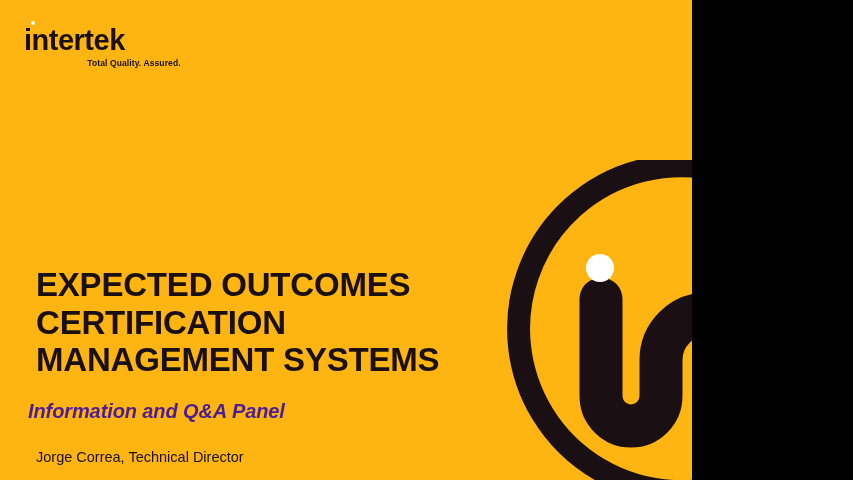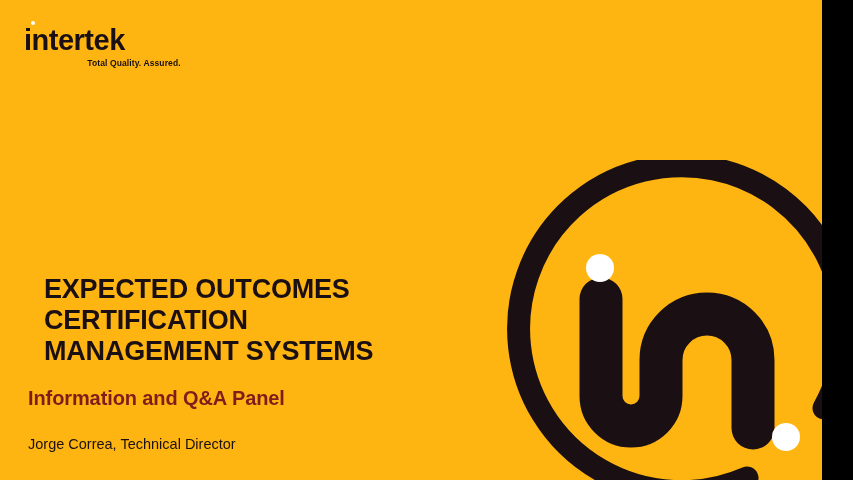--- a/index.html
+++ b/index.html
@@ -2,21 +2,21 @@
 <html><head>
 <meta charset="utf-8">
 <style>
   html, body {
     margin: 0;
     padding: 0;
     background: #000;
   }
   .slide {
     position: relative;
-    width: 822px;
+    width: 692px;
     height: 480px;
     overflow: hidden;
     background: #FFB511;
     font-family: "Liberation Sans", sans-serif;
   }
 
   
   .brand {
     position: absolute;
     left: 24px;
@@ -56,39 +56,40 @@
 
   
   .textblock {
     position: absolute;
     left: 28px;
     top: 258px;
     width: 430px;
     z-index: 3;
   }
   .title {
-    margin: 16px;
-    font-size: 27px;
+    margin: 8px;
+    font-size: 33px;
     font-weight: 700;
     line-height: 1.14;
     letter-spacing: -0.2px;
     color: #1A1013;
     text-transform: uppercase;
   }
   .title .tline { display: block; }
   .subtitle {
     margin: 20px 0 0 0;
     font-size: 20px;
     font-weight: 700;
     line-height: 1.2;
     letter-spacing: -0.1px;
-    color: #7f1d1d;
+    color: #4c1d95;
+    font-style: italic;
   }
   .presenter {
-    margin: 26px 0 0 0;
+    margin: 26px 0 0 8px;
     font-size: 14.5px;
     font-weight: 400;
     line-height: 1.2;
     color: #1A1013;
   }
 
   
   .mark {
     position: absolute;
     left: 470px;

